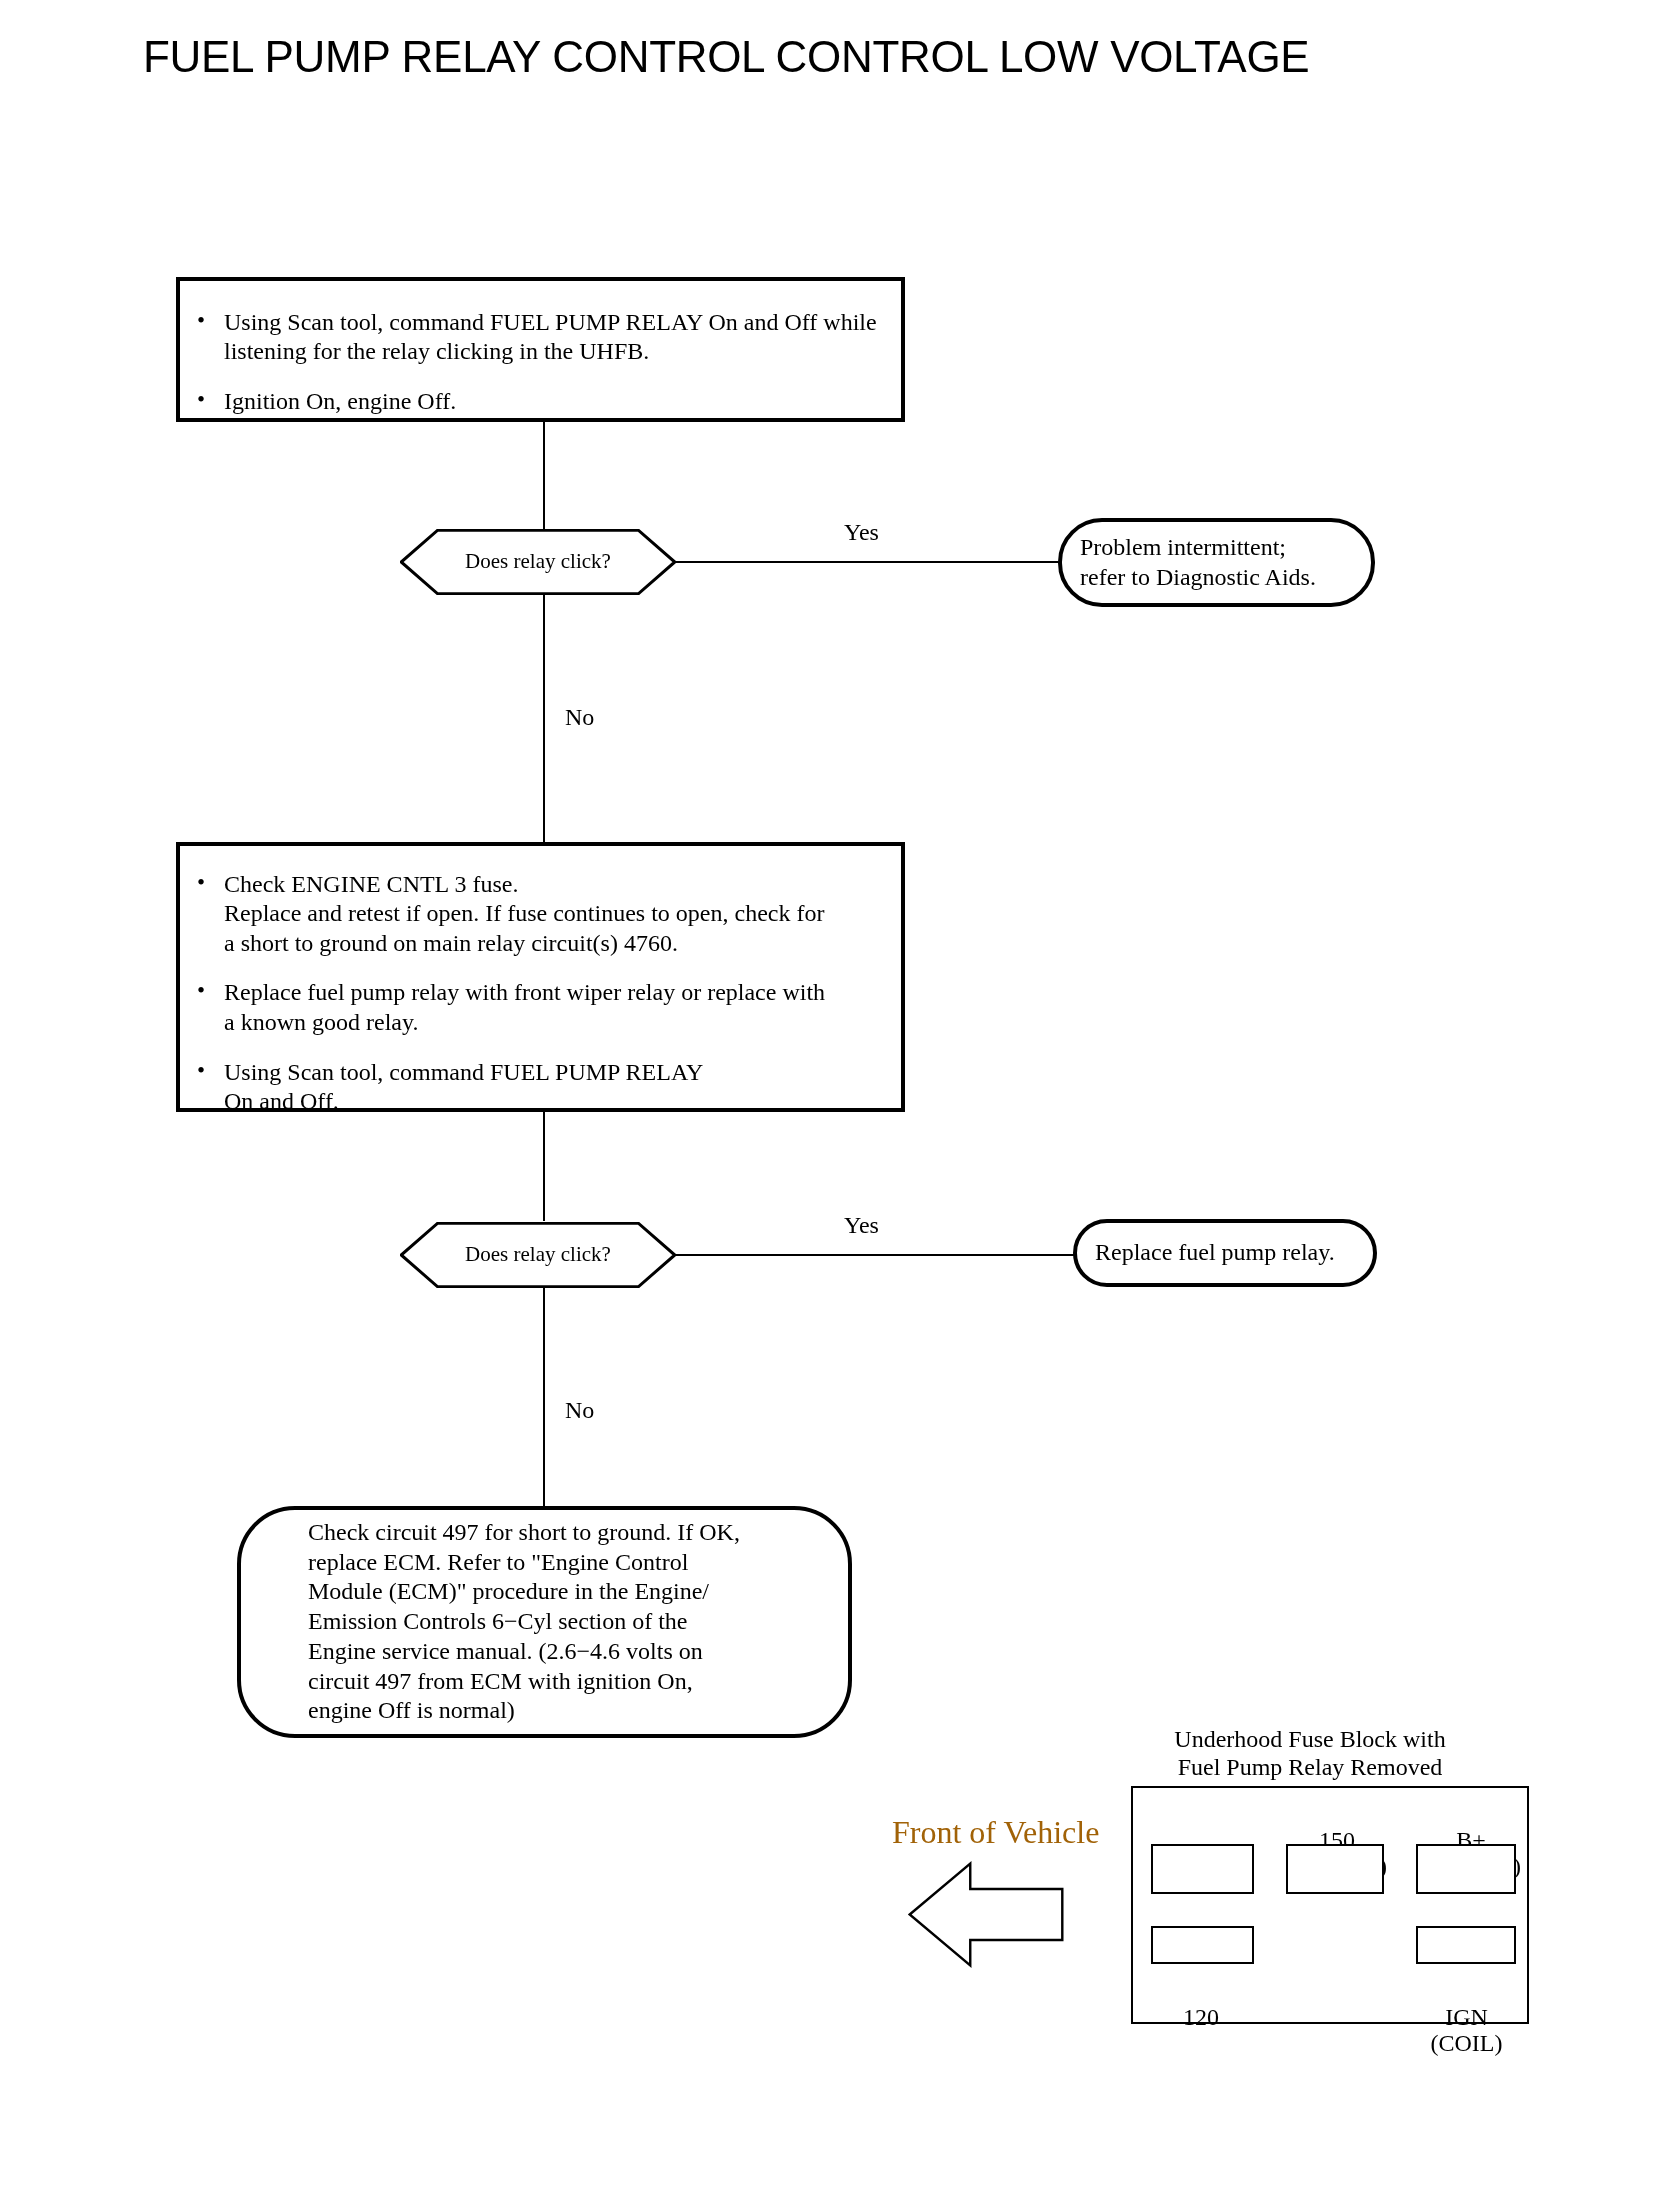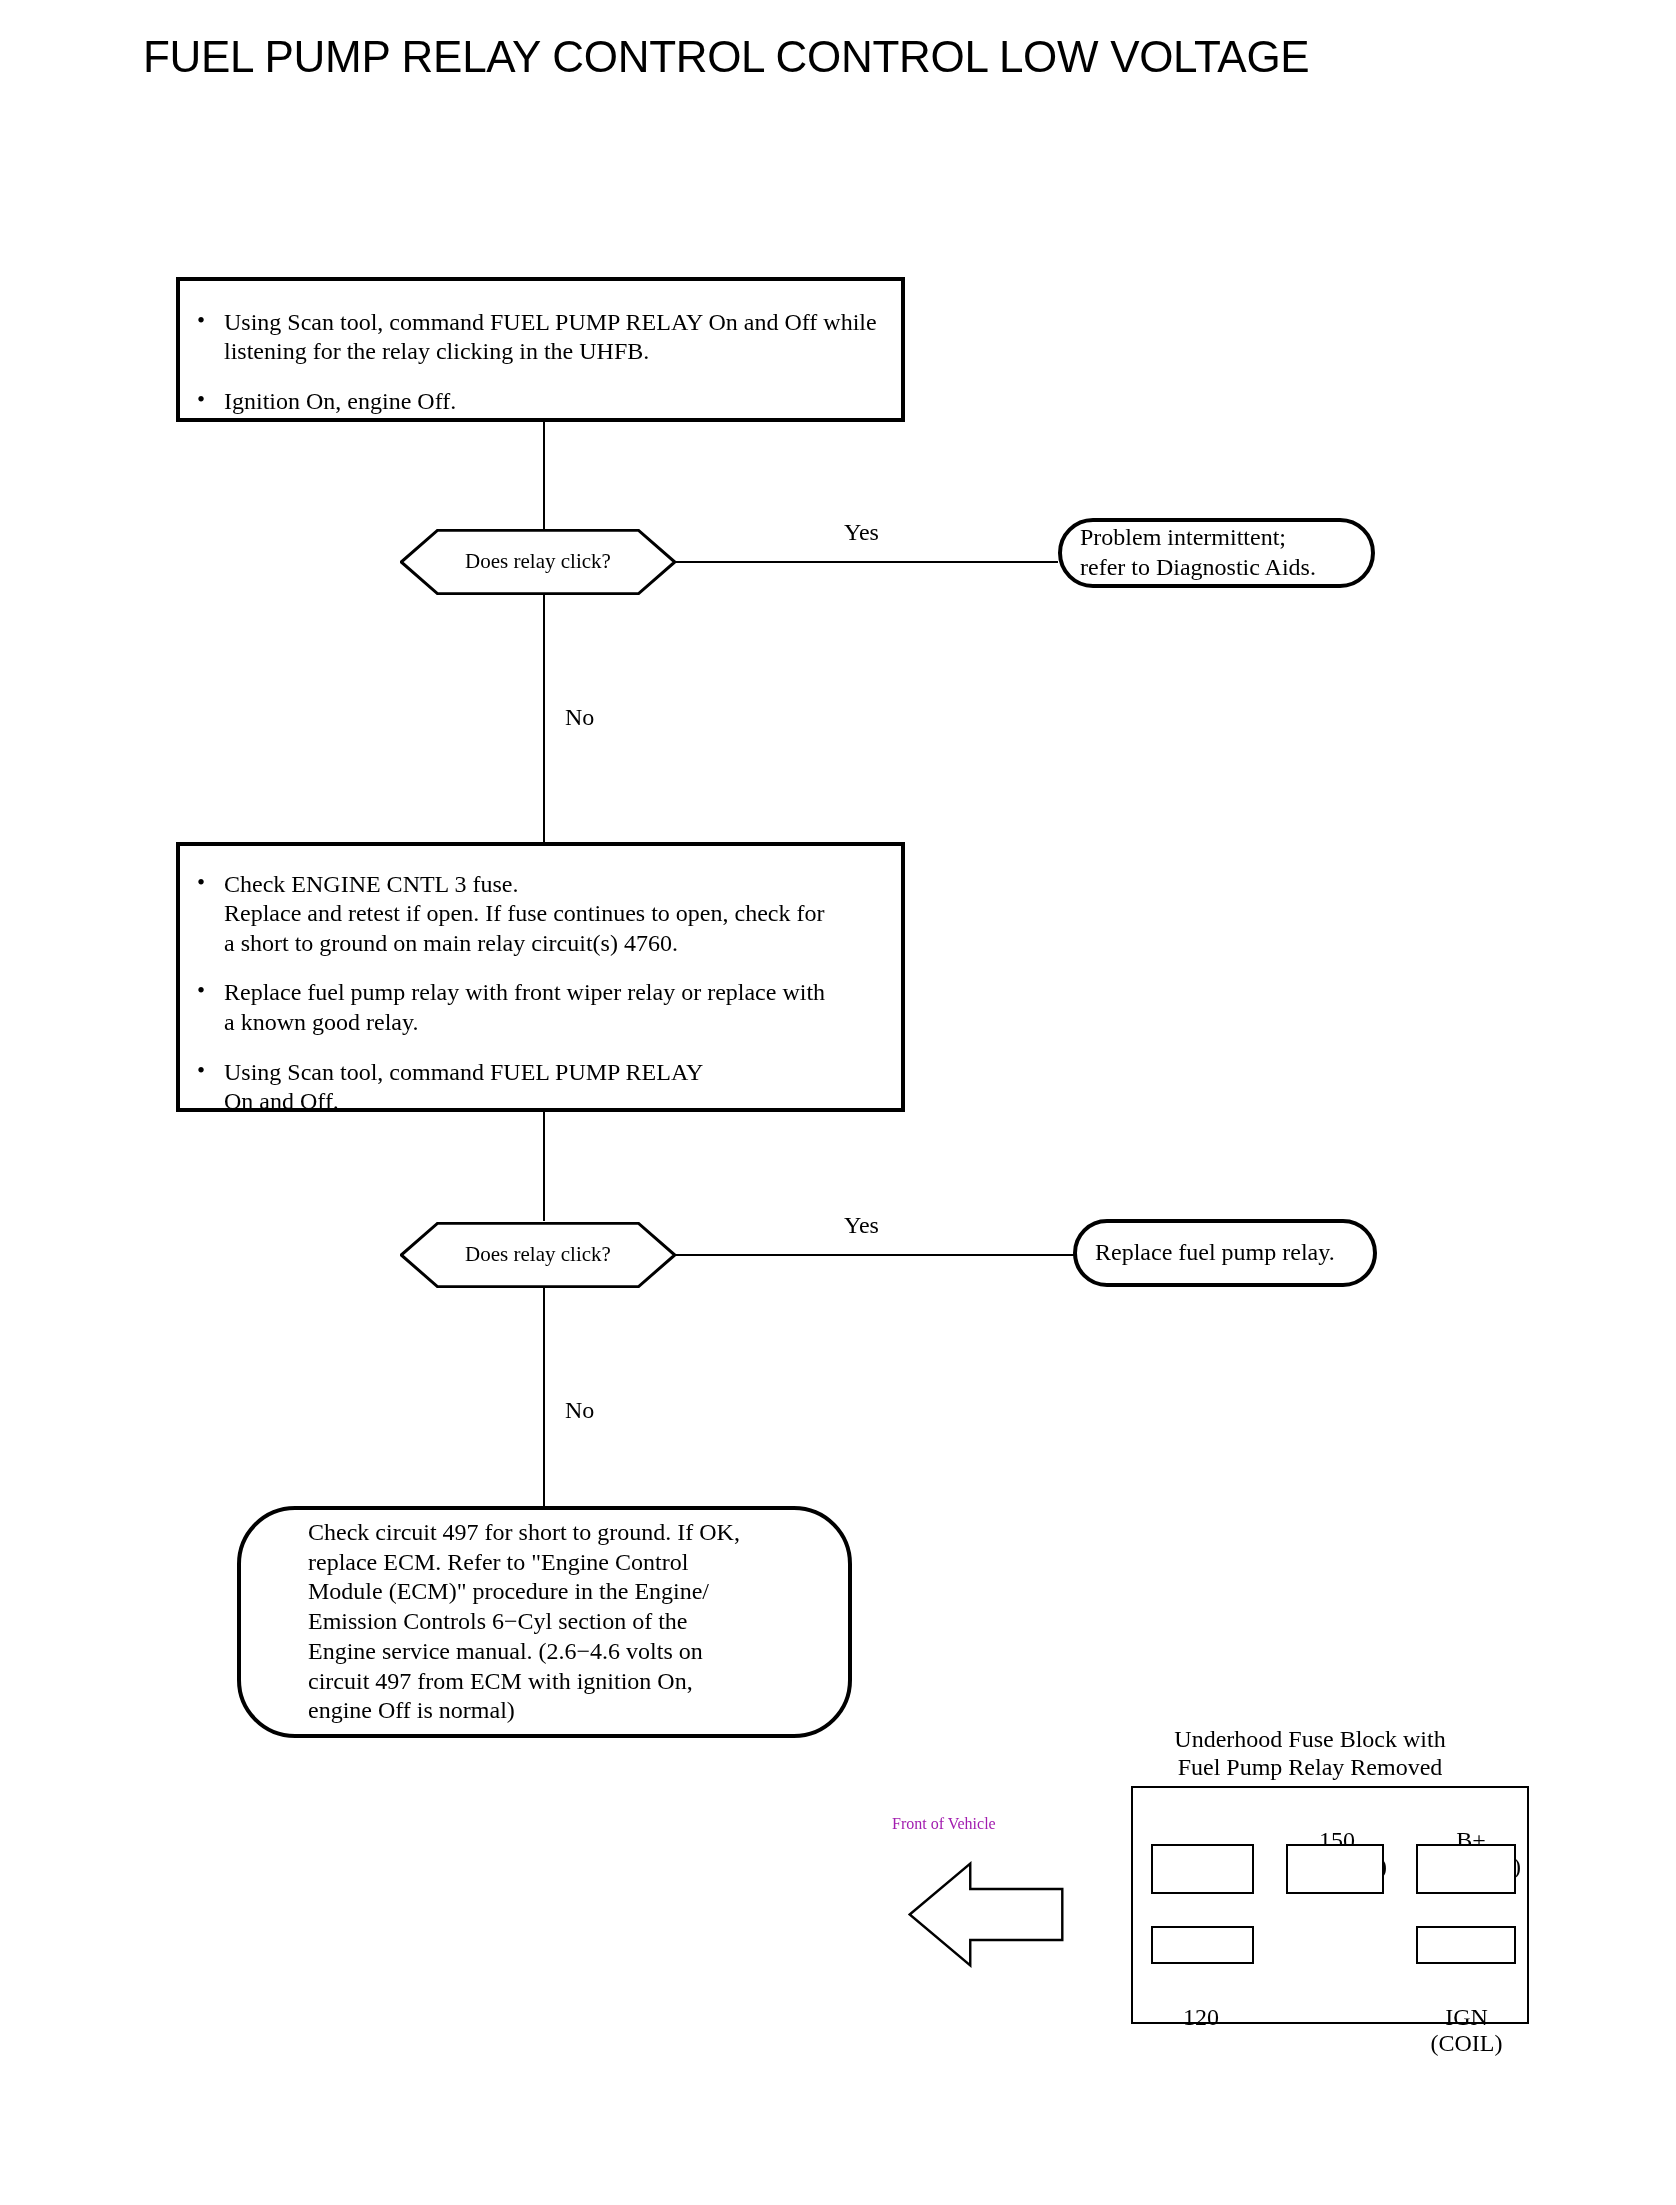--- a/index.html
+++ b/index.html
@@ -161,23 +161,23 @@
     color: #000;
     white-space: pre-line;
     margin-top: 35px;
   }
 
   
   #front-arrow-label {
     position: absolute;
     left: 892px;
     top: 1816px;
-    font-size: 16px;
+    font-size: 32px;
     line-height: 1;
-    color: #a21caf;
+    color: #a16207;
     white-space: nowrap;
   }
   #front-arrow {
     position: absolute;
     left: 907px;
     top: 1860px;
     width: 158px;
     height: 109px;
   }
 </style>
@@ -200,21 +200,21 @@
   <div class="decision" id="decision1" style="left:400px; top:529px; width:276px; height:66px;">
     <svg class="hexsvg" viewBox="0 0 454 108" preserveAspectRatio="none">
       <polygon points="62,2 392,2 452,54 392,106 62,106 2,54" fill="#ffffff" stroke="#000000" stroke-width="3" vector-effect="non-scaling-stroke"></polygon>
     </svg>
     <div class="dec-label">Does relay click?</div>
   </div>
 
   <div class="hline" style="left:675px; top:561px; width:383px;"></div>
   <div class="branch-label" style="left:844px; top:520px;">Yes</div>
 
-  <div class="terminal" id="terminal1" style="left:1058px; top:518px; width:317px; height:70px; border-radius:44px;">
+  <div class="terminal" id="terminal1" style="left:1058px; top:518px; width:317px; height:89px; border-radius:44px;">
     <div class="term-text">Problem intermittent;
 refer to Diagnostic Aids.</div>
   </div>
 
   <div class="vline" style="left:543px; top:593px; height:249px;"></div>
   <div class="branch-label" style="left:565px; top:705px;">No</div>
 
   <div class="proc-box" id="step2-box" style="left:176px; top:842px; width:729px; height:270px;">
     <ul class="bullets" style="margin:24px 16px 0 6px;">
       <li style="white-space:pre-line;">Check ENGINE CNTL 3 fuse.

